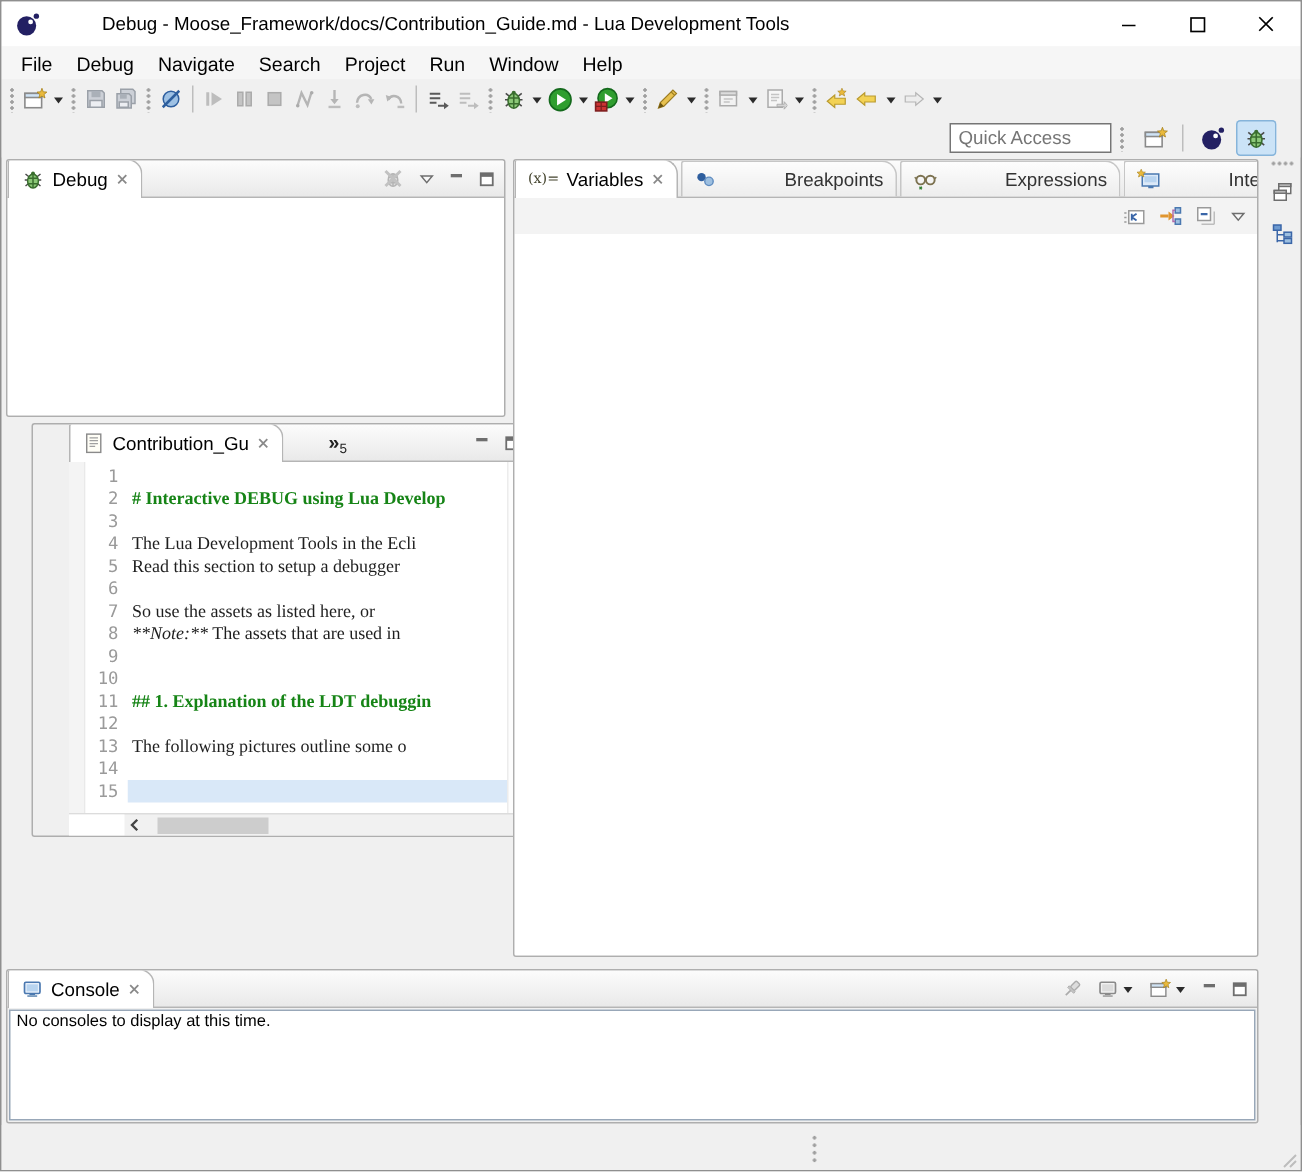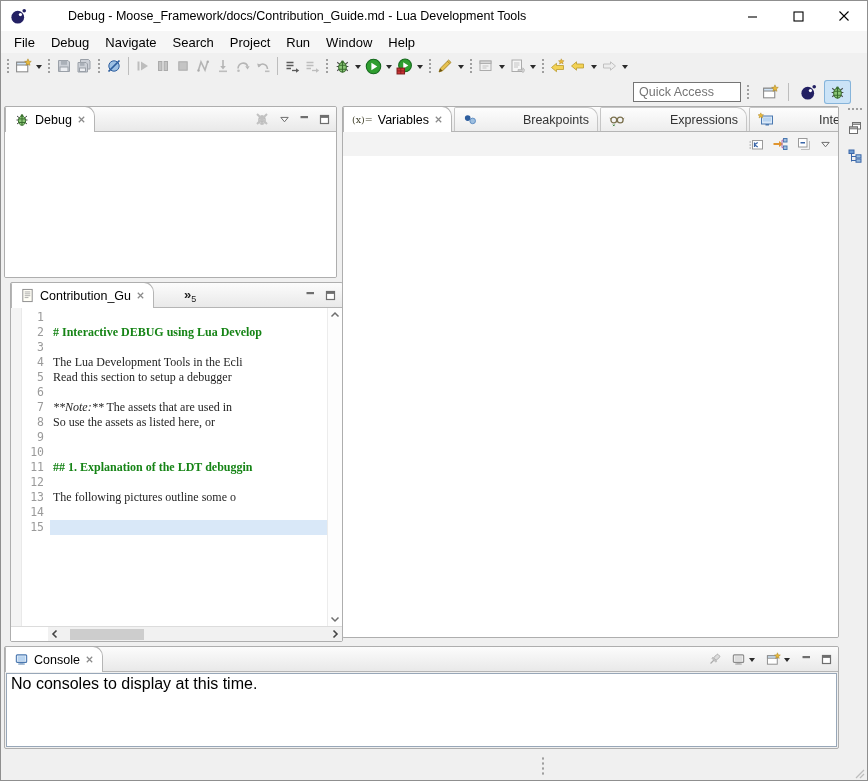--- a/index.html
+++ b/index.html
@@ -84,21 +84,21 @@
   .hthumb { width:74px; height:11px; background:#cdcdcd; margin-left:8px; }
   .harrow { width:14px; display:flex; align-items:center; justify-content:center; }
 
   
   .vtoolbar { height:24px; flex:none; background:#f3f3f3; display:flex; align-items:center;
               justify-content:flex-end; gap:8px; padding-right:7px; }
   .vars-icon-text { font-family:"DejaVu Serif",serif; font-size:9.5px; color:#44442e; }
 
   
   .console-body { flex:1; margin:1px; border:1px solid #98a7b8; background:#fff;
-                  font-size:16px; color:#000; padding:1px 4px; }
+                  font-size:11px; color:#000; padding:1px 4px; }
 
   
   .rtrim { position:absolute; left:842px; top:104px; width:24px; height:533px;
            display:flex; flex-direction:column; align-items:center; padding-top:2px; }
   .rtrim .hgrip { width:16px; height:4px; margin-bottom:6px;
            background-image:radial-gradient(circle,#9f9f9f 1px,transparent 1.3px);
            background-size:4px 4px; }
   .rtrim .titem { width:22px; height:22px; display:flex; align-items:center;
            justify-content:center; margin-bottom:6px; }
 
@@ -541,21 +541,21 @@
             <use href="#s-min" width="11" height="11"></use>
           </svg>
         <svg width="11" height="11">
             <use href="#s-max" width="11" height="11"></use>
           </svg>
       </div>
     </div>
     <div class="pcontent"></div>
   </div>
 
-  <div class="panel" style="left:9px; top:281px; width:333px; height:360px;">
+  <div class="panel" style="left:20px; top:281px; width:333px; height:276px;padding-left:24px;">
     <div class="tabbar">
       <div class="tab active">
         <svg width="15" height="15">
             <use href="#s-file" width="15" height="15"></use>
           </svg>
         <span class="label">Contribution_Gu</span>
         <svg width="9" height="9">
             <use href="#s-close" width="9" height="9"></use>
           </svg>
       </div>
@@ -592,22 +592,22 @@
           <div class="ln">14</div>
           <div class="ln">15</div>
         </div>
         <div class="code">
           <div class="cl"></div>
           <div class="cl heading"># Interactive DEBUG using Lua Develop</div>
           <div class="cl"></div>
           <div class="cl">The Lua Development Tools in the Ecli</div>
           <div class="cl">Read this section to setup a debugger</div>
           <div class="cl"></div>
+          <div class="cl">So use the assets as listed here, or </div>
           <div class="cl"><span class="it">**Note:**</span><span> The assets that are used in</span></div>
-          <div class="cl">So use the assets as listed here, or </div>
           <div class="cl"></div>
           <div class="cl"></div>
           <div class="cl heading">## 1. Explanation of the LDT debuggin</div>
           <div class="cl"></div>
           <div class="cl">The following pictures outline some o</div>
           <div class="cl"></div>
           <div class="cl current"></div>
         </div>
         <div class="vscroll">
           <svg width="10" height="8">

